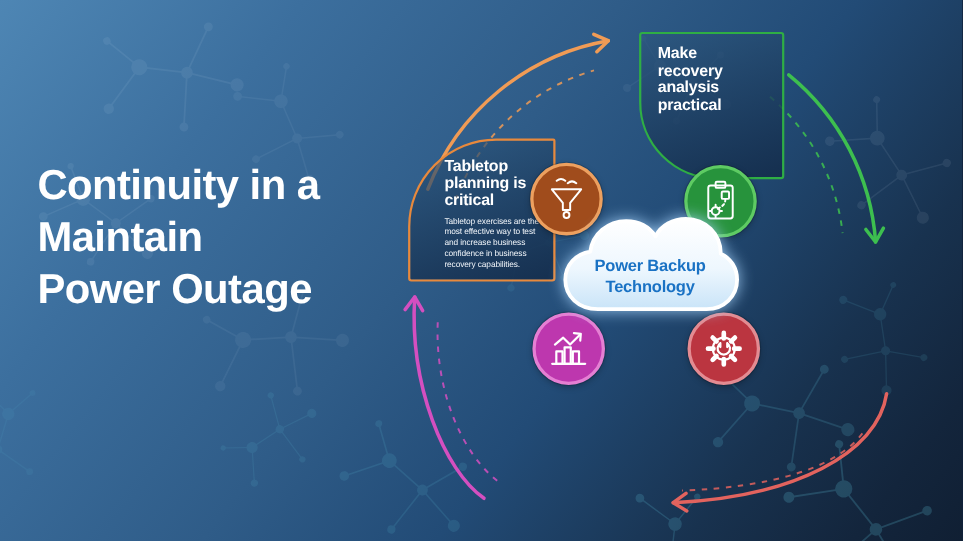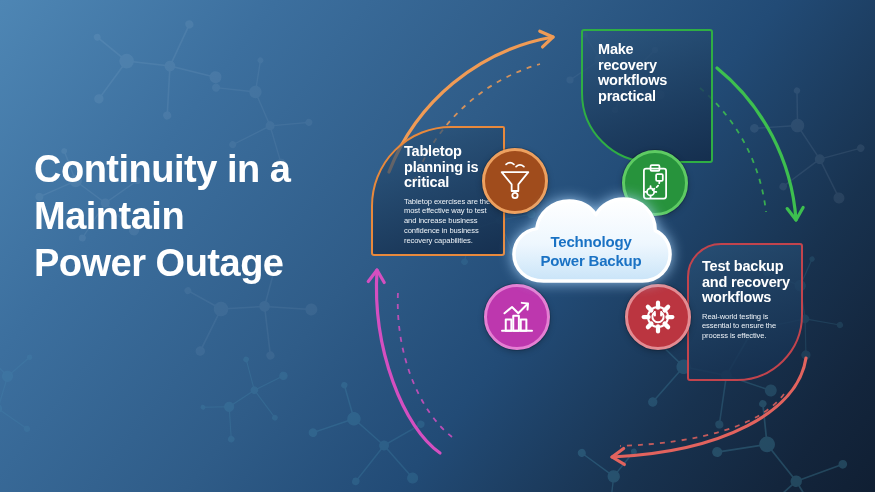--- a/index.html
+++ b/index.html
@@ -135,25 +135,21 @@
     <span>Continuity in a</span>
     <span>Maintain</span>
     <span>Power Outage</span>
   </h1>
 
   <div class="step box-0" style="--c: #e8893c; --fill: #a04c1c; --ring: #eda05f;">
     <h3 class="step-title">Tabletop planning is critical</h3>
     <p class="step-body">Tabletop exercises are the most effective way to test and increase business confidence in business recovery capabilities.</p>
   </div>
   <div class="step box-1" style="--c: #2fae44; --fill: #27933c; --ring: #5ecb63;">
-    <h3 class="step-title">Make recovery workflows practical</h3>
-  </div>
-  <div class="step box-2" style="--c: #c2444d; --fill: #bb3540; --ring: #e38b92;">
-    <h3 class="step-title">Test backup and recovery workflows</h3>
-    <p class="step-body">Real-world testing is essential to ensure the process is effective.</p>
+    <h3 class="step-title">Make recovery analysis practical</h3>
   </div>
 
   <div class="badge badge-0" style="--c: #e8893c; --fill: #a04c1c; --ring: #eda05f;">
     <svg width="38" height="40" viewBox="-16 -18 32 36">
       <path d="M-8 -15 q 3.5 -3 7 0 M1 -13 q 3.5 -3 7 0"></path>
       <path d="M-12 -8 H12 L3 3 V9 H-3 V3 Z"></path>
       <circle cx="0" cy="13" r="2.4"></circle>
     </svg>
   </div>
   <div class="badge badge-1" style="--c: #2fae44; --fill: #27933c; --ring: #5ecb63;">
@@ -192,19 +188,19 @@
       <defs>
         <linearGradient id="cg" x1="0" y1="0" x2="0" y2="1">
           <stop offset="0" stop-color="#ffffff"></stop>
           <stop offset="0.55" stop-color="#eef7fe"></stop>
           <stop offset="1" stop-color="#c9e4f8"></stop>
         </linearGradient>
       </defs>
       <path d="M38 92 C 20 92 8 80 8 65 C 8 51 18 41 31 39 C 33 23 47 11 64 11 C 75 11 85 16 91 25 C 96 15 107 9 119 9 C 137 9 151 23 151 41 C 160 45 166 54 166 65 C 166 80 154 92 138 92 Z" fill="url(#cg)" stroke="#ffffff" stroke-width="3.5" stroke-linejoin="round"></path>
     </svg>
     <div class="cloud-label" style="color: rgb(26, 114, 196);">
+      <span>Power Backup</span>
       <span>Technology</span>
-      <span>Power Backup</span>
     </div>
   </div>
 
 
 </div>
 
 </body></html>

